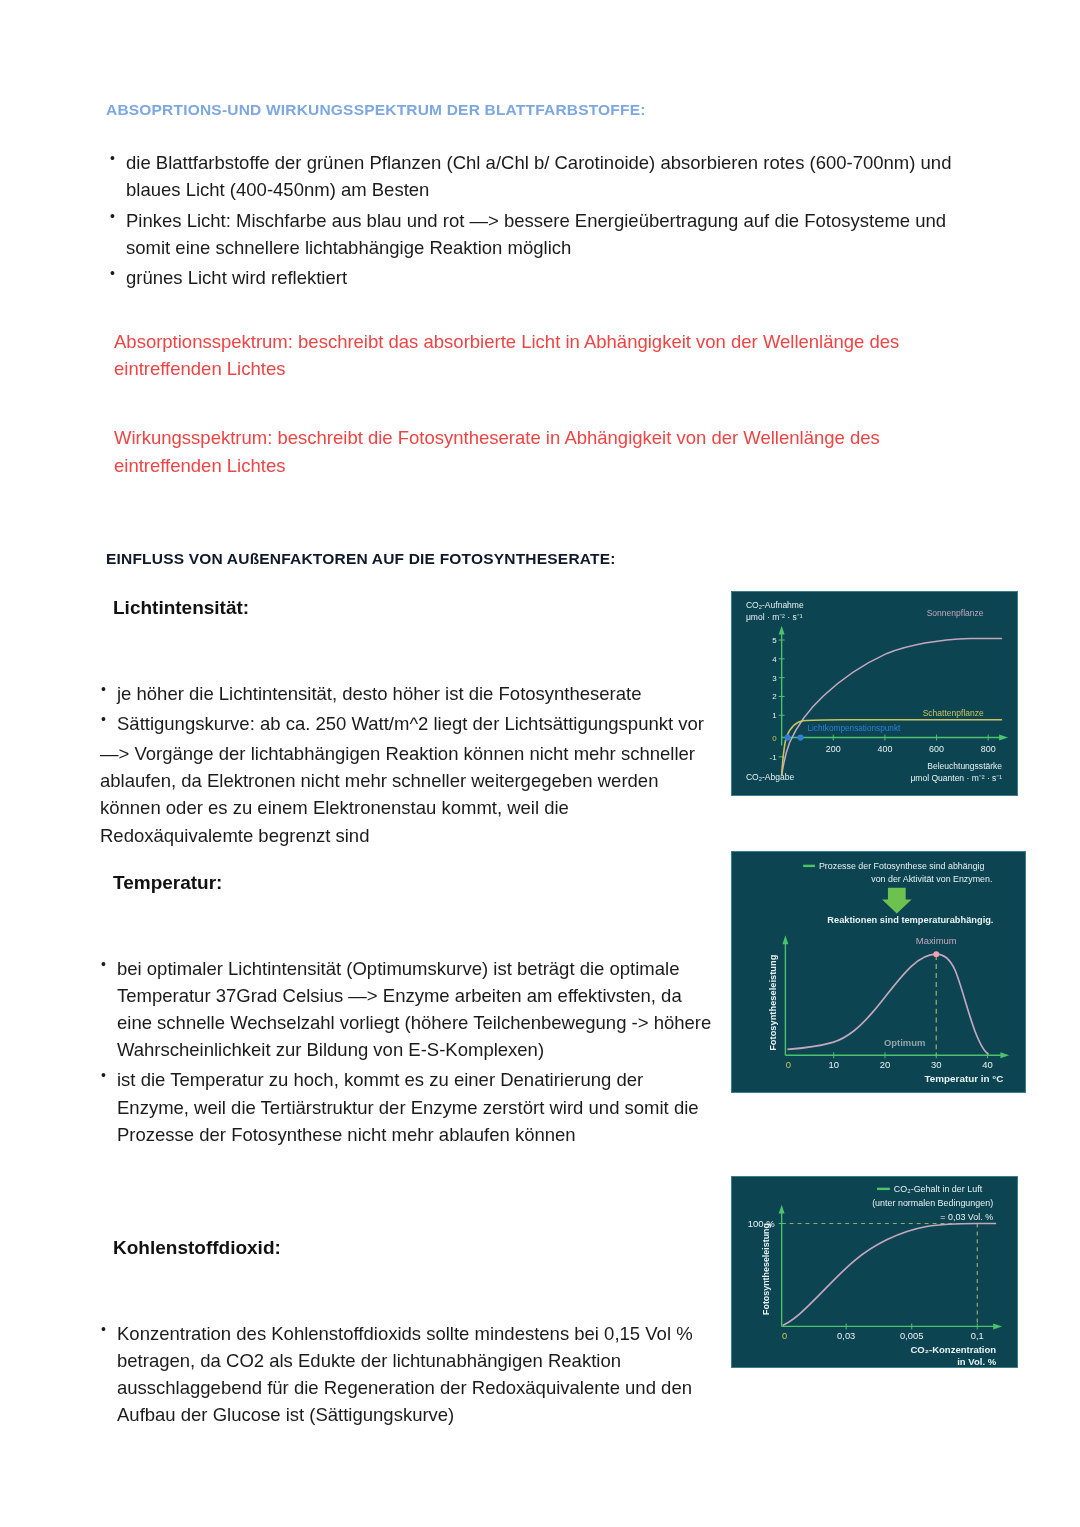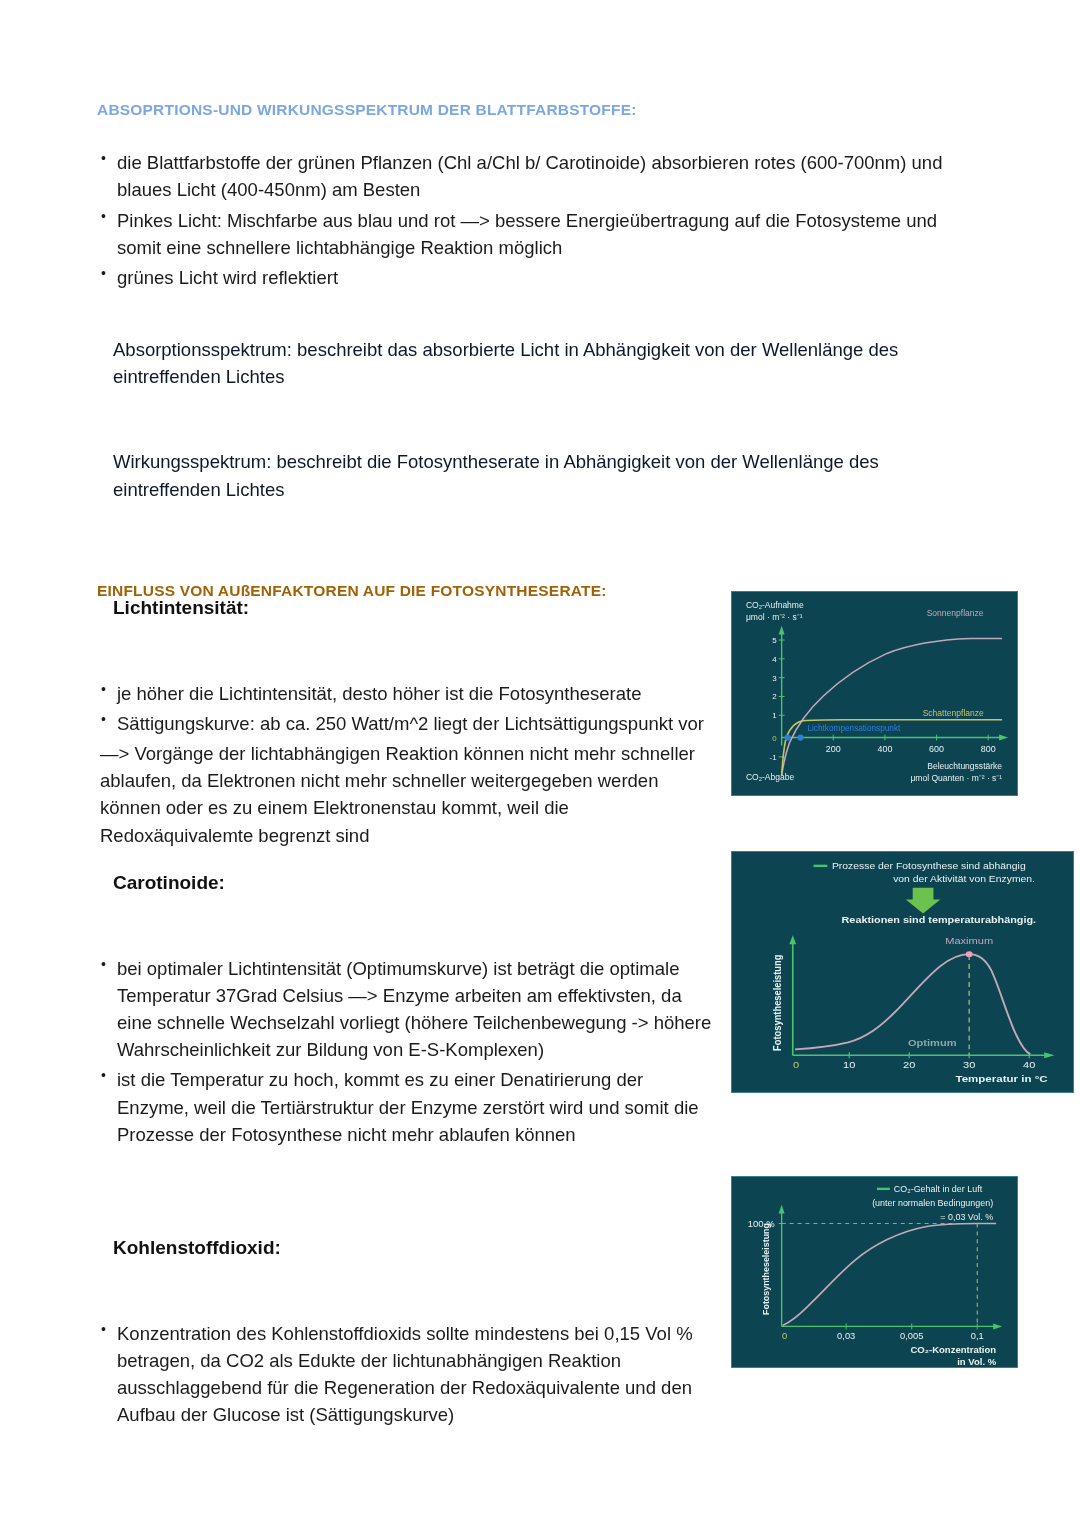--- a/index.html
+++ b/index.html
@@ -24,35 +24,35 @@
   }
 
   h2.section-head {
     font-size: 15.5px;
     font-weight: bold;
     letter-spacing: 0.2px;
     margin: 0;
     line-height: 1.3;
   }
   h2.blue { color: #7da7e0; }
-  h2.red  { color: #a16207; }
+  h2.red  { color: #0f172a; }
 
   h3.sub-head {
     font-size: 19px;
     font-weight: bold;
     color: #111;
     margin: 16px;
     line-height: 1.3;
   }
 
   p.para {
     font-size: 18.5px;
     line-height: 1.47;
-    margin: 16px;
-    color: #0f172a;
+    margin: 8px;
+    color: #ef4444;
   }
 
   ul.bullets {
     list-style: none;
     margin: 0;
     padding: 0;
   }
   ul.bullets > li {
     font-size: 18.5px;
     line-height: 1.47;
@@ -69,34 +69,34 @@
     font-size: 14px;
     color: #1b1b1b;
   }
   ul.bullets > li.nobullet { padding-left: 0; }
   ul.bullets > li.nobullet::before { content: ""; }
   .gap-md { height: 26px; }
   .gap-lg { height: 40px; }
 
   
   .blk { position: absolute; }
-  #blk-top       { left: 97px; top: 100px;  width: 890px; }
+  #blk-top       { left: 106px; top: 100px;  width: 890px; }
   #blk-light     { left: 97px; top: 580px;  width: 610px; }
   #blk-temp      { left: 97px; top: 855px;  width: 625px; }
   #blk-co2       { left: 97px; top: 1220px; width: 625px; }
 
   
   .figure {
     position: absolute;
     background: #0d4452;
     border: 1px solid #3b7f8f;
     overflow: hidden;
   }
   #fig-light { left: 731px; top: 591px;  width: 287px; height: 205px; }
-  #fig-temp  { left: 731px; top: 851px;  width: 343px; height: 242px; padding-left: 10px; }
+  #fig-temp  { left: 731px; top: 851px;  width: 295px; height: 242px; padding-left: 10px; }
   #fig-co2   { left: 731px; top: 1176px; width: 287px; height: 192px; }
   .figure svg { display: block; width: 100%; height: 100%; }
 </style>
 </head>
 <body>
 
 <div class="page">
 
   <div class="blk" id="blk-top">
     <h2 class="section-head blue">ABSOPRTIONS-UND WIRKUNGSSPEKTRUM DER BLATTFARBSTOFFE:</h2>
@@ -120,21 +120,21 @@
     <div class="gap-md"></div>
     <div style="height:14px"></div>
     <ul class="bullets">
       <li>je höher die Lichtintensität, desto höher ist die Fotosyntheserate</li>
       <li>Sättigungskurve: ab ca. 250 Watt/m^2 liegt der Lichtsättigungspunkt vor</li>
       <li class="nobullet">—&gt; Vorgänge der lichtabhängigen Reaktion können nicht mehr schneller ablaufen, da Elektronen nicht mehr schneller weitergegeben werden können oder es zu einem Elektronenstau kommt, weil die Redoxäquivalemte begrenzt sind</li>
     </ul>
   </div>
 
   <div class="blk" id="blk-temp">
-    <h3 class="sub-head">Carotinoide:</h3>
+    <h3 class="sub-head">Temperatur:</h3>
     <div class="gap-md"></div>
     <div style="height:14px"></div>
     <ul class="bullets">
       <li>bei optimaler Lichtintensität (Optimumskurve) ist beträgt die optimale Temperatur 37Grad Celsius —&gt; Enzyme arbeiten am effektivsten, da eine schnelle Wechselzahl vorliegt (höhere Teilchenbewegung -&gt; höhere Wahrscheinlichkeit zur Bildung von E-S-Komplexen)</li>
       <li>ist die Temperatur zu hoch, kommt es zu einer Denatirierung der Enzyme, weil die Tertiärstruktur der Enzyme zerstört wird und somit die Prozesse der Fotosynthese nicht mehr ablaufen können</li>
     </ul>
   </div>
 
   <div class="blk" id="blk-co2">
     <h3 class="sub-head">Kohlenstoffdioxid:</h3>

